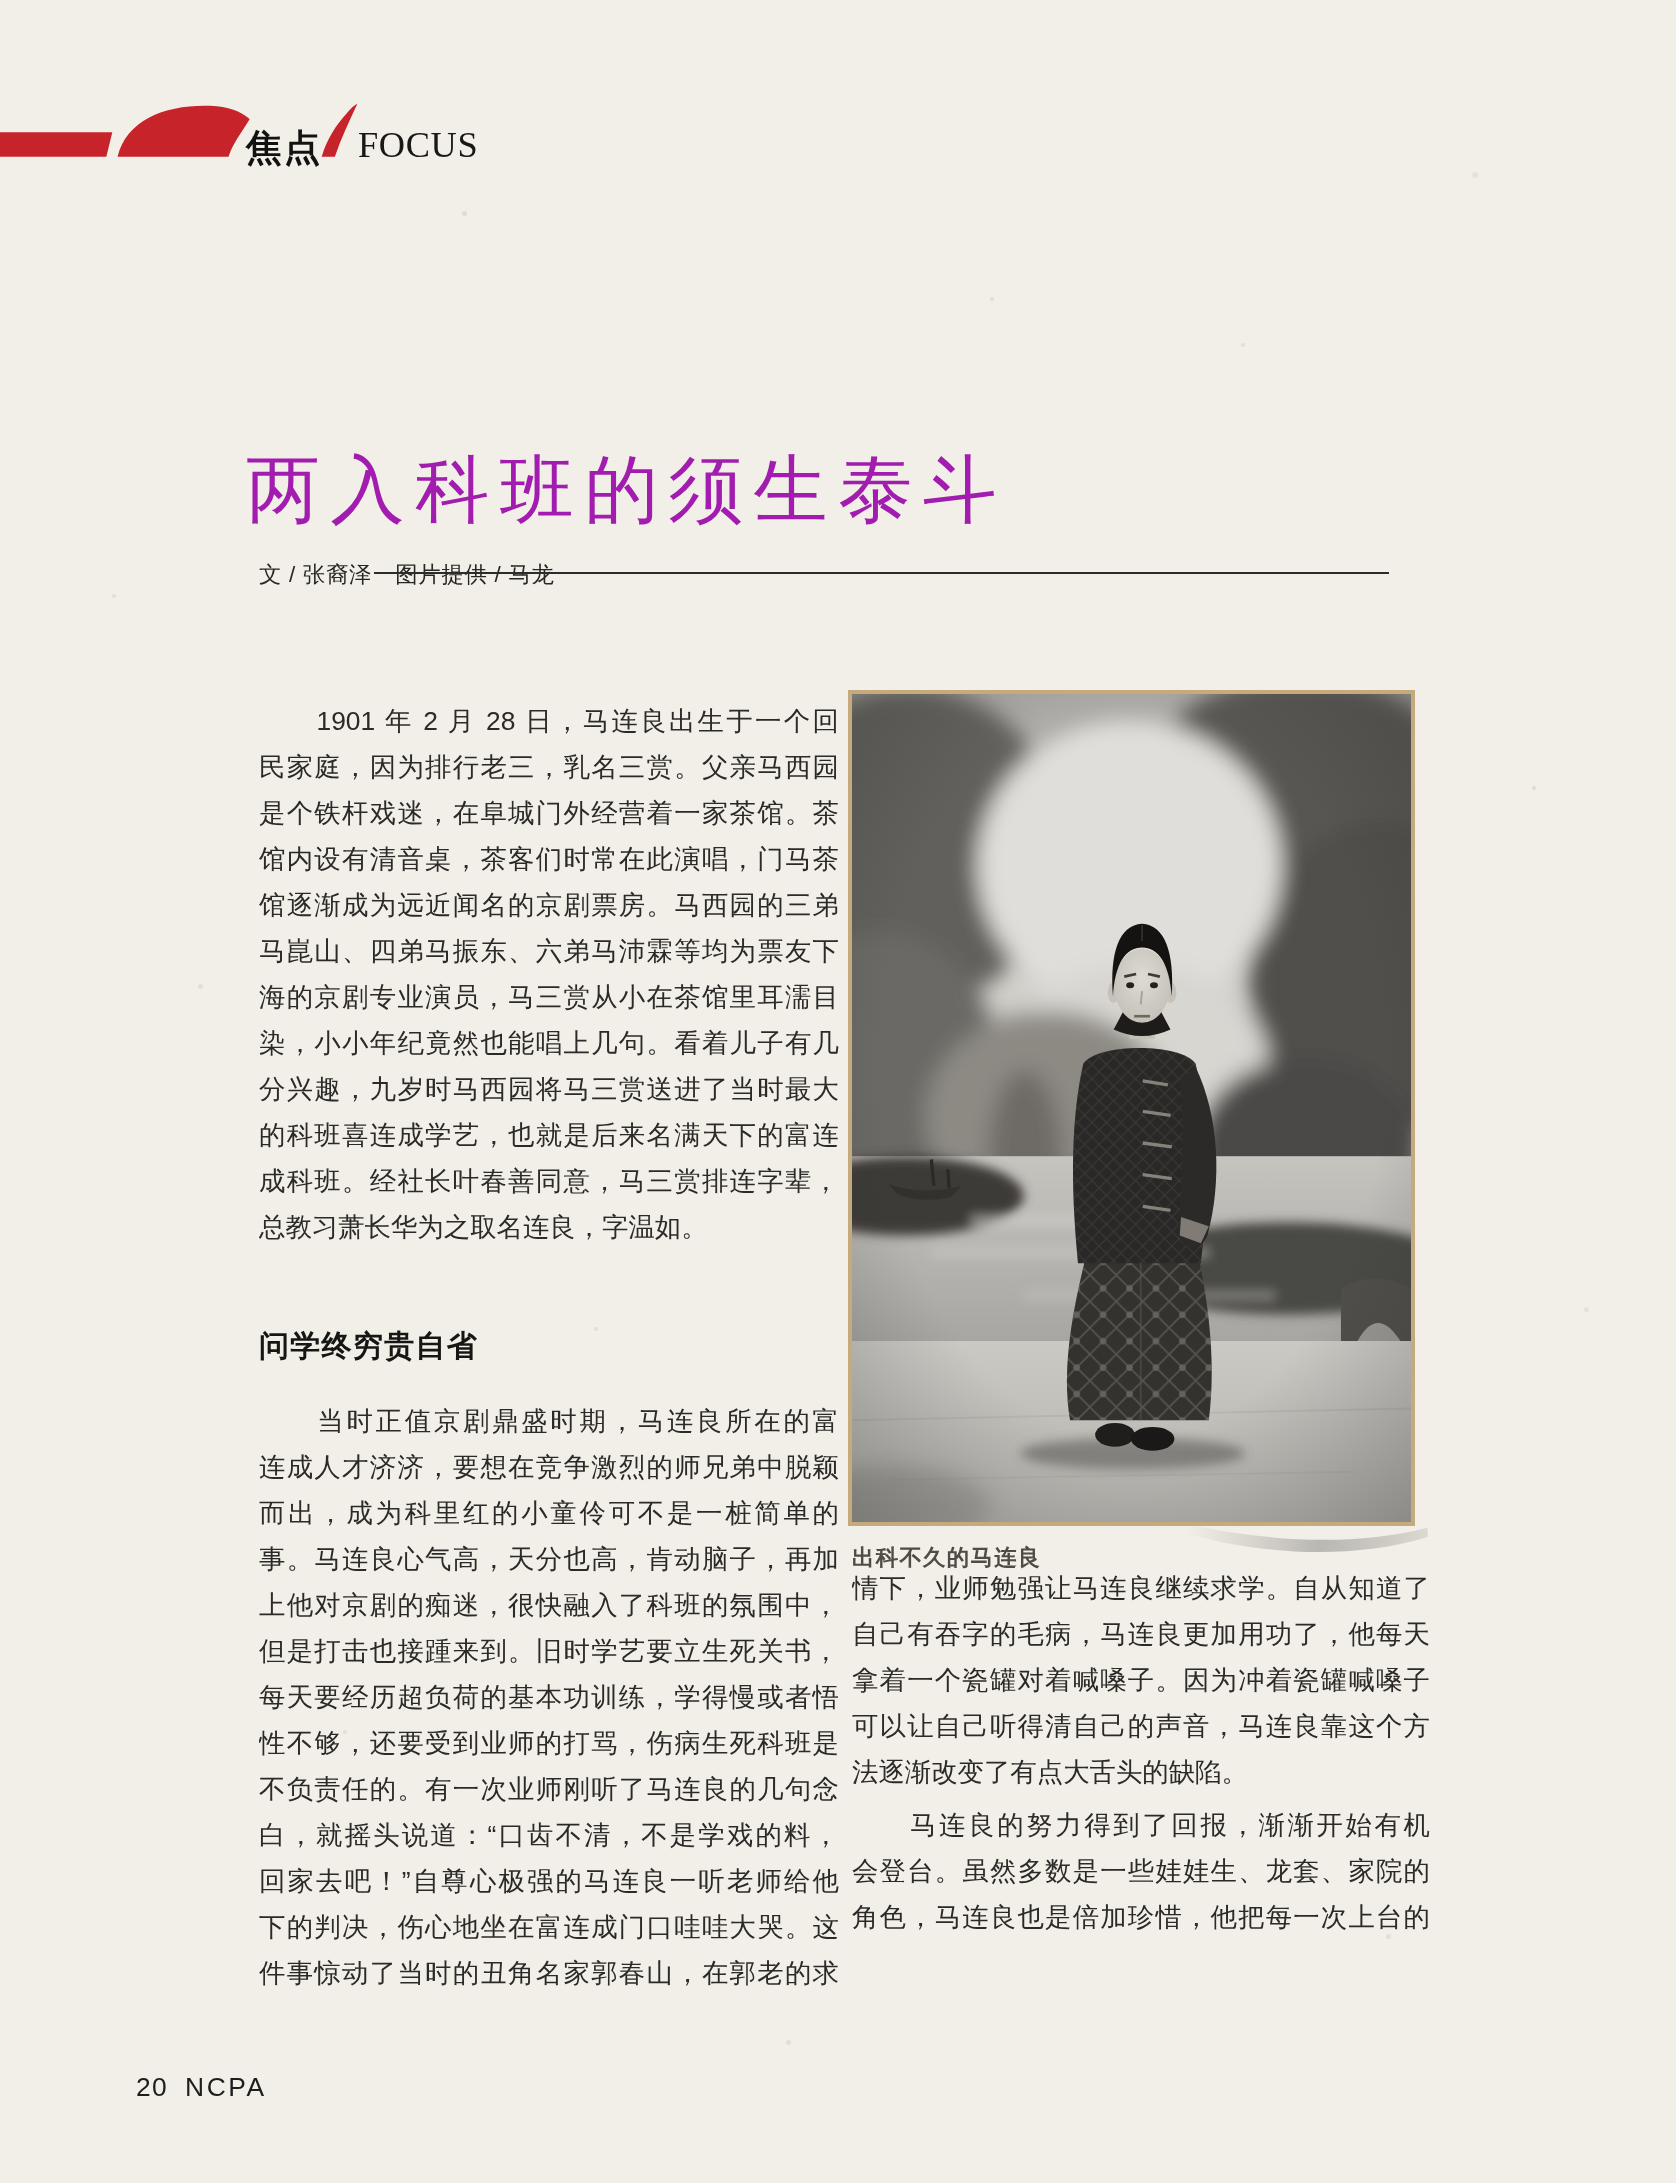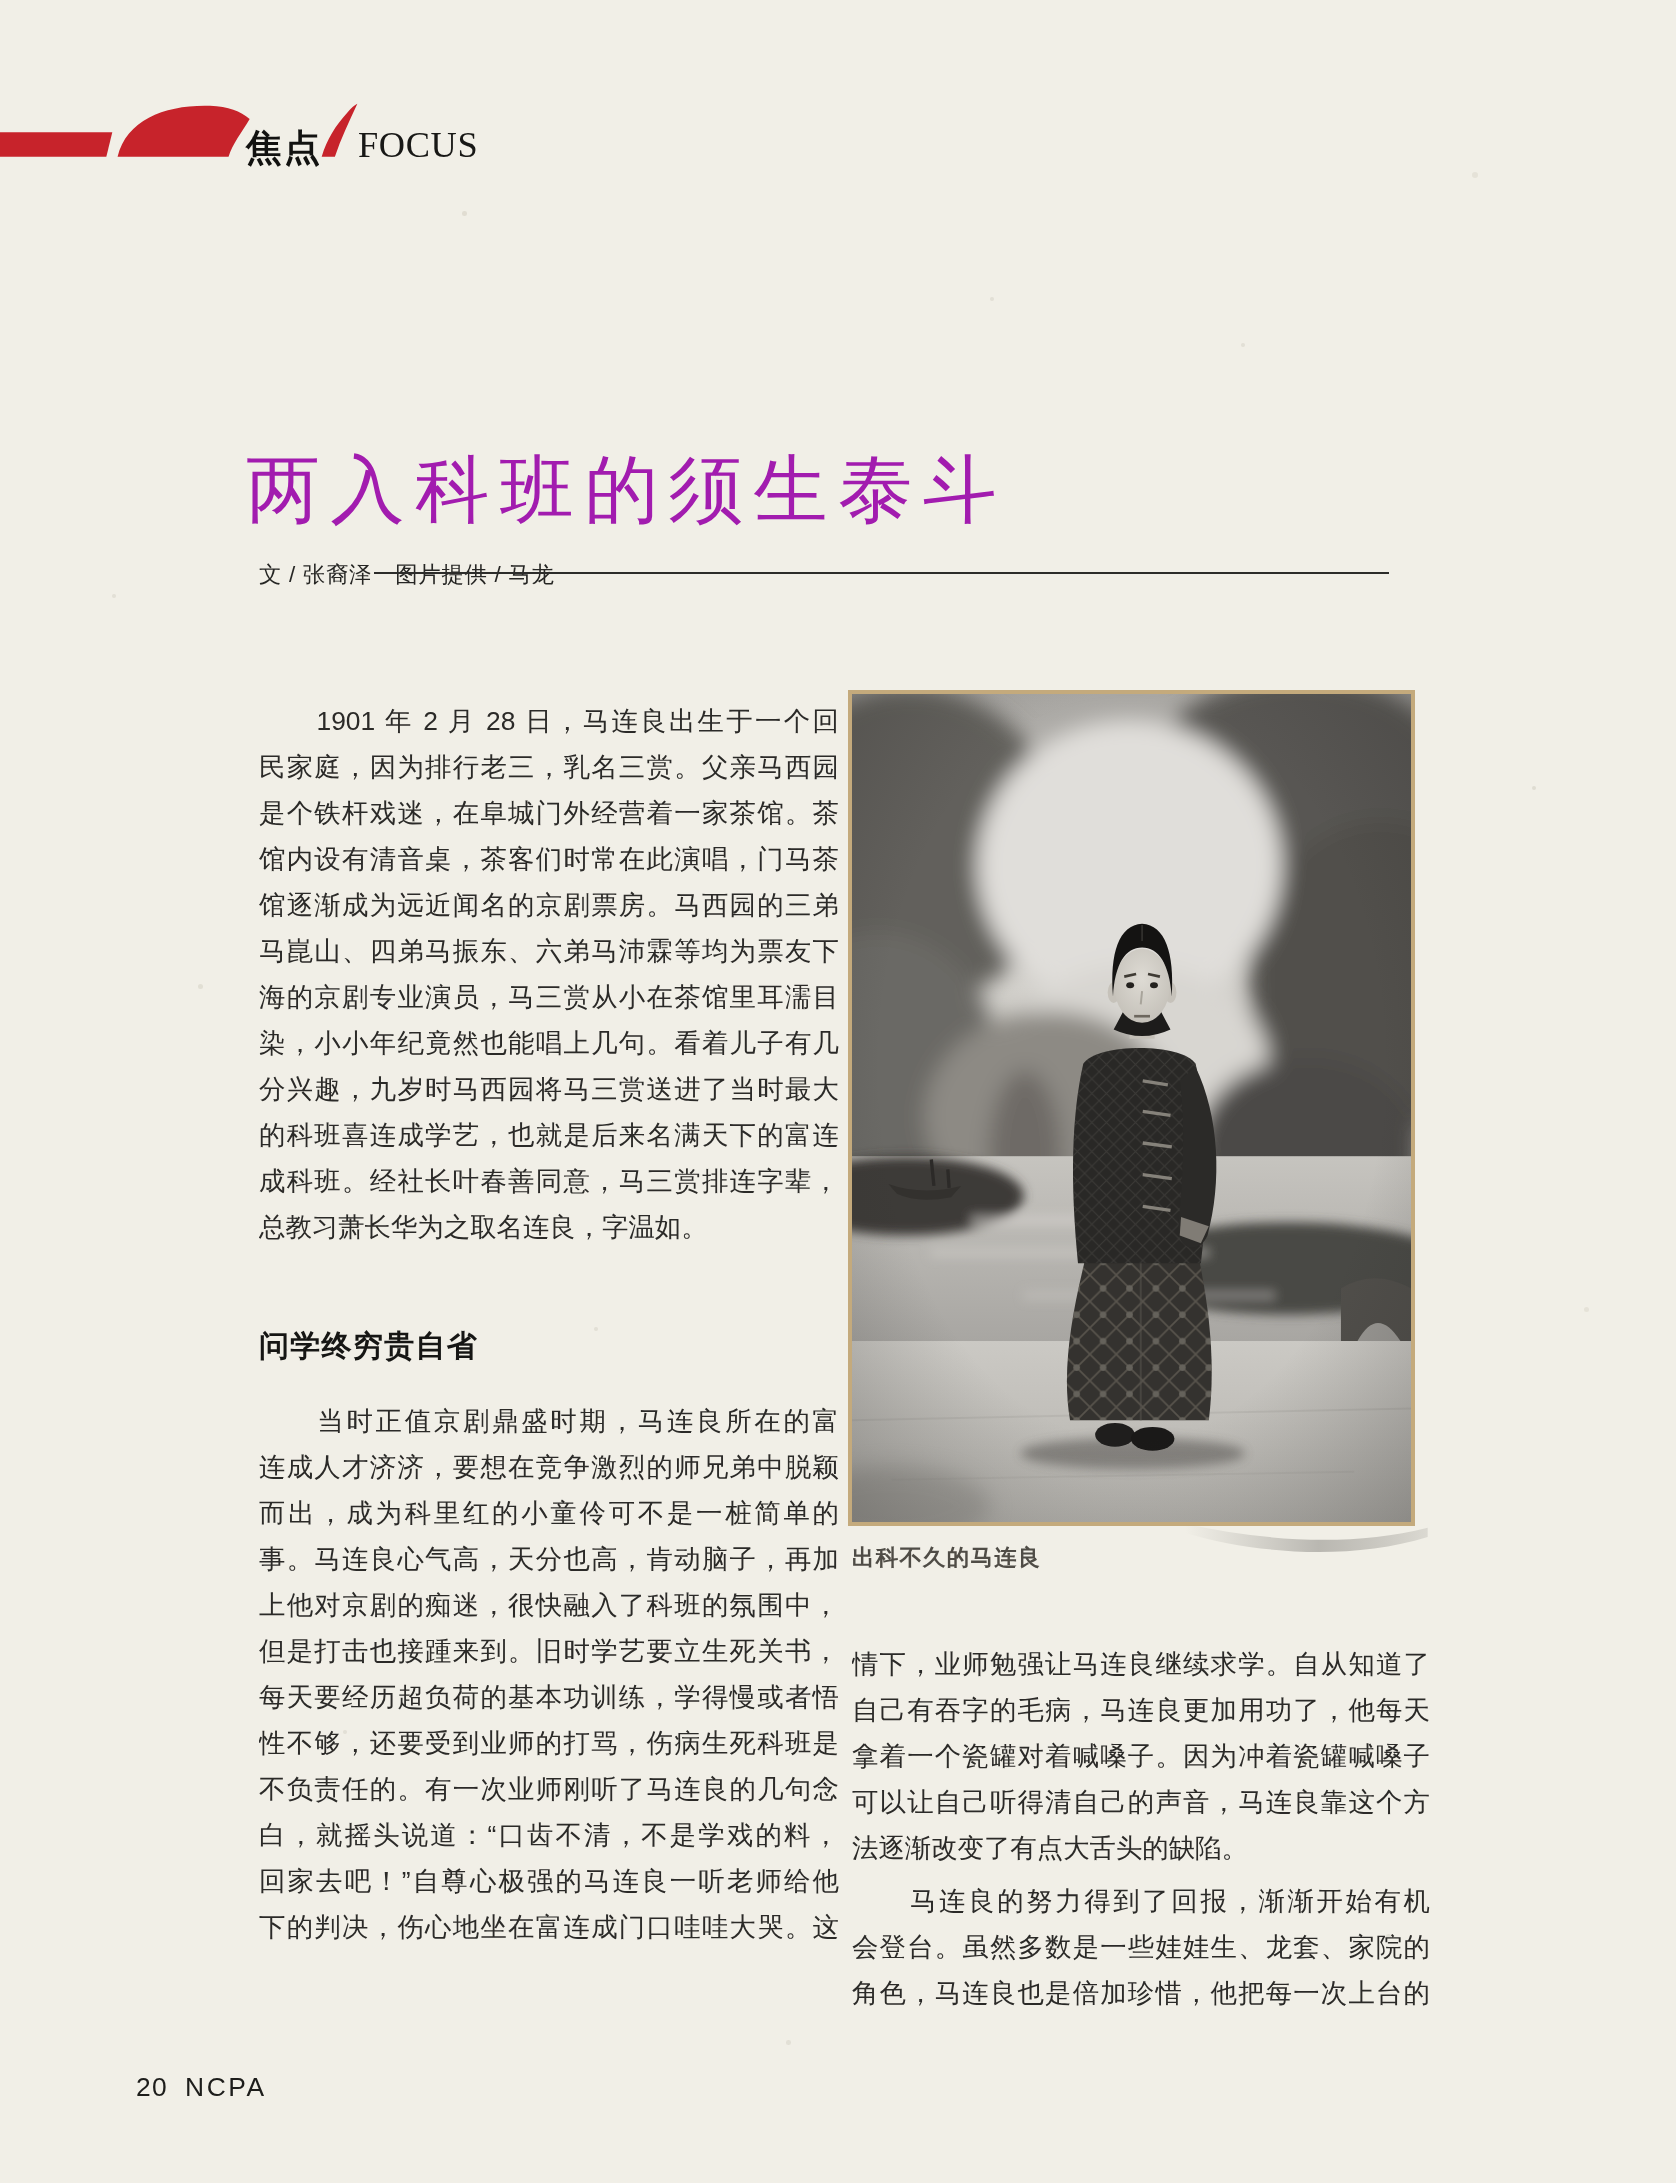--- a/index.html
+++ b/index.html
@@ -31,21 +31,21 @@
     position:absolute;left:259px;top:559px;
     font-size:22.4px;color:#262624;letter-spacing:0.7px;white-space:nowrap;
   }
   .byline-rule{
     position:absolute;left:374px;top:572px;width:1015px;height:2px;background:#2c2c2a;
   }
 
   
   .col{position:absolute;font-size:26.4px;color:#2b2a28;}
   .col-left{left:259px;top:698px;width:580px;}
-  .col-right{left:852px;top:1641px;width:578px;}
+  .col-right{left:852px;top:1565px;width:578px;}
   .line{
     height:46px;line-height:46px;
     text-align:justify;text-align-last:justify;
     overflow:hidden;white-space:normal;
   }
   .line.end{text-align-last:left;}
   .section-heading{
     margin-top:73px;height:46px;line-height:46px;
     font-size:30px;font-weight:bold;color:#161614;letter-spacing:1.3px;
   }
@@ -125,20 +125,21 @@
         <div class="line">而出，成为科里红的小童伶可不是一桩简单的</div>
         <div class="line">事。马连良心气高，天分也高，肯动脑子，再加</div>
         <div class="line">上他对京剧的痴迷，很快融入了科班的氛围中，</div>
         <div class="line">但是打击也接踵来到。旧时学艺要立生死关书，</div>
         <div class="line">每天要经历超负荷的基本功训练，学得慢或者悟</div>
         <div class="line">性不够，还要受到业师的打骂，伤病生死科班是</div>
         <div class="line">不负责任的。有一次业师刚听了马连良的几句念</div>
         <div class="line">白，就摇头说道：“口齿不清，不是学戏的料，</div>
         <div class="line">回家去吧！”自尊心极强的马连良一听老师给他</div>
         <div class="line">下的判决，伤心地坐在富连成门口哇哇大哭。这</div>
+        <div class="line">件事惊动了当时的丑角名家郭春山，在郭老的求</div>
       </div>
   </div>
 
   <figure class="photo-frame" style="margin:0">
     <svg viewBox="0 0 846 1254" preserveAspectRatio="none" aria-hidden="true">
       <defs>
         <filter id="b16" x="-40%" y="-40%" width="180%" height="180%">
             <feGaussianBlur stdDeviation="16"></feGaussianBlur>
           </filter>
         <filter id="b8" x="-40%" y="-40%" width="180%" height="180%">

